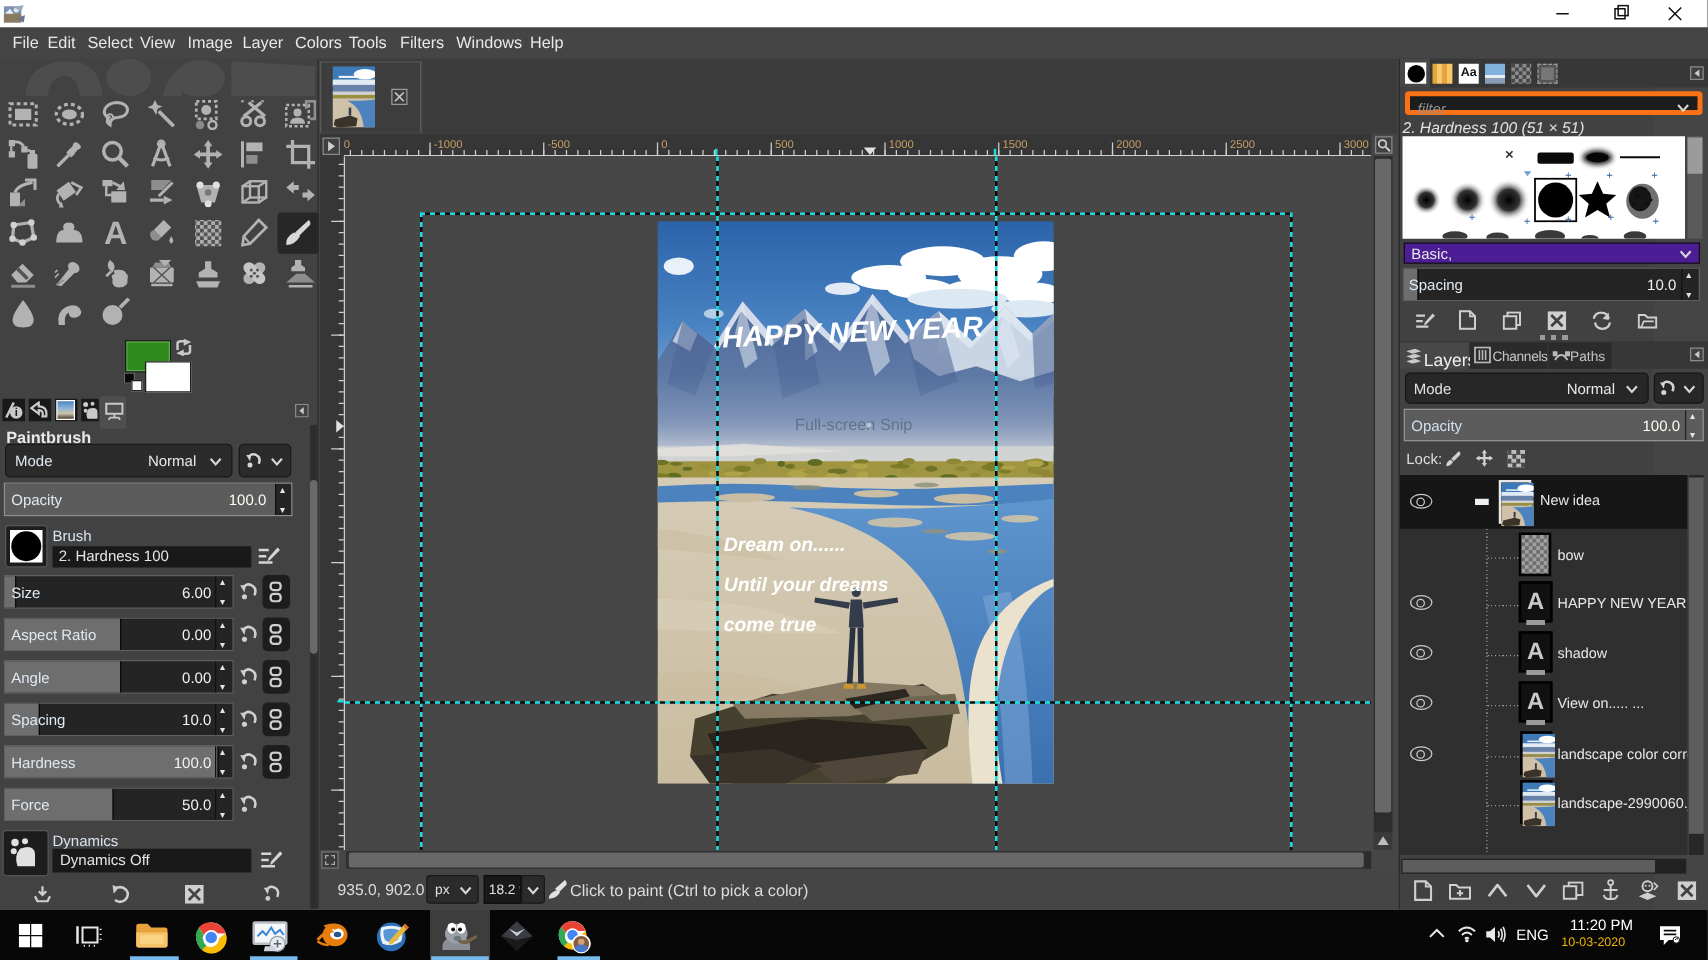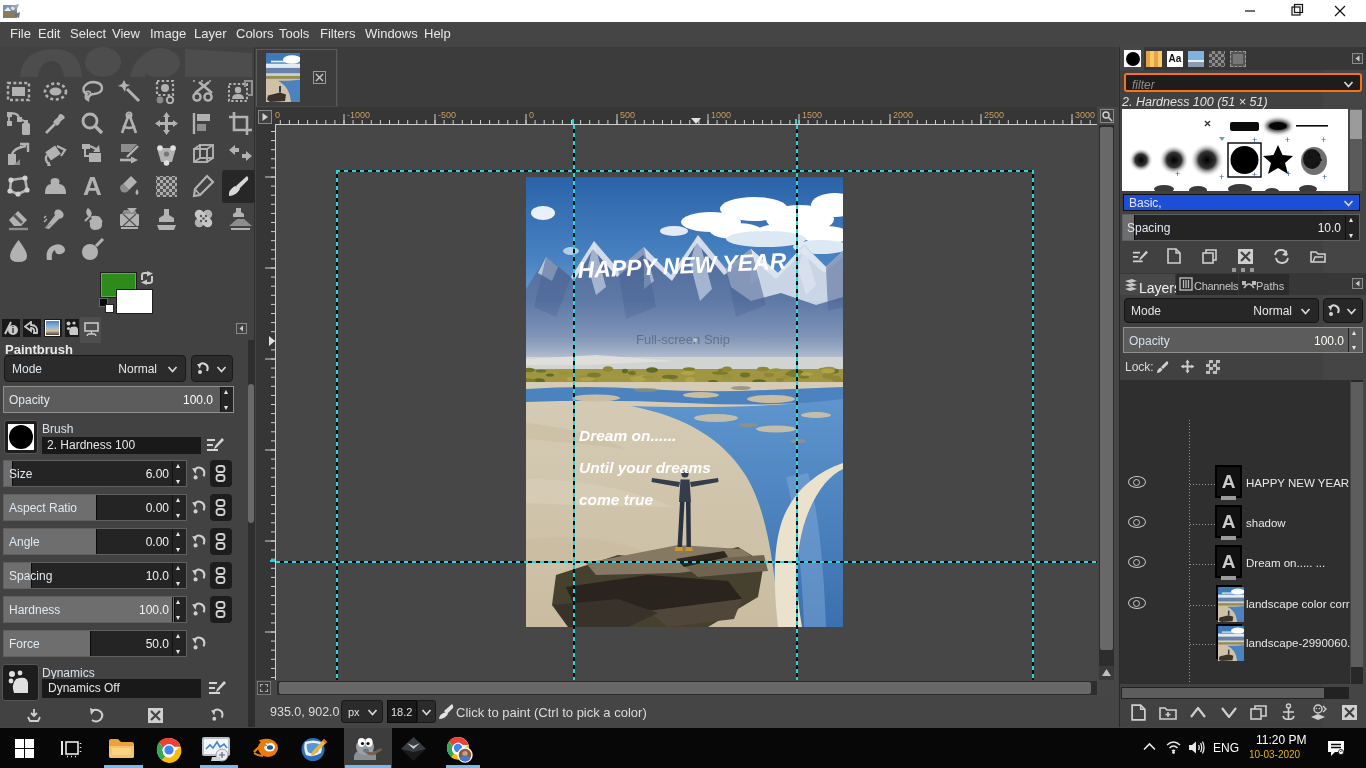--- a/index.html
+++ b/index.html
@@ -879,21 +879,21 @@
  <div class="abs" style="left:89px;top:4px;width:16px;height:16px;background:repeating-conic-gradient(#9a9a9a 0 25%,#4a4a4a 0 50%) 0 0/6px 6px;opacity:0.85"></div>
  <div class="abs" style="left:110px;top:4px;width:16px;height:16px;border:1px dashed #9a9a9a;background:#555">
       <div style="position:absolute;left:2px;top:2px;width:10px;height:10px;background:#777"></div>
     </div>
  <div class="abs" style="left:232px;top:6px;width:11px;height:11px;border:1px solid #8a8a8a;background:#404040">
       <svg width="9" height="9" viewBox="0 0 9 9">
         <path d="M6.5 1.5 L2.5 4.5 L6.5 7.5 Z" fill="#c9c9c9"></path>
       </svg>
     </div>
 
- <div class="abs" style="left:4px;top:26px;width:238px;height:19px;background:#1d1d1d;border:2px solid #f97316;border-radius:3px">
+ <div class="abs" style="left:4px;top:26px;width:238px;height:19px;background:#1d1d1d;border:4px solid #f97316;border-radius:3px">
   <span style="position:absolute;left:6px;top:3px;font-size:12px;font-style:italic;color:#8e8e8e">filter</span>
   <svg style="position:absolute;right:6px;top:6px" width="11" height="7" viewBox="0 0 11 7">
         <path d="M1.5 1 L5.5 5.5 L9.5 1" fill="none" stroke="#d8d8d8" stroke-width="1.7"></path>
       </svg>
  </div>
  <div class="abs" style="left:2px;top:48px;font-size:12.5px;font-style:italic;color:#e2e2e2">2. Hardness 100 (51 × 51)</div>
 
  <div class="abs" style="left:2px;top:62px;width:226px;height:82px;background:#ffffff;overflow:hidden">
   <svg width="226" height="82" viewBox="0 0 226 82">
    <path d="M83 12 L88 17 M88 12 L83 17" stroke="#333" stroke-width="1.4"></path>
@@ -940,21 +940,21 @@
           <ellipse cx="76" cy="81" rx="9" ry="4"></ellipse>
           <ellipse cx="118" cy="80" rx="12" ry="5"></ellipse>
           <ellipse cx="186" cy="80" rx="9" ry="4"></ellipse>
           <ellipse cx="150" cy="82" rx="7" ry="3"></ellipse>
         </g>
   </svg>
  </div>
  <div class="abs" style="left:230px;top:62px;width:12px;height:82px;background:#5a5a5a"></div>
  <div class="abs" style="left:230px;top:63px;width:12px;height:29px;background:#9b9b9b"></div>
 
- <div class="abs" style="left:3px;top:147px;width:237px;height:17px;background:#1d4ed8;border:1px solid #101010">
+ <div class="abs" style="left:3px;top:147px;width:237px;height:17px;background:#4c1d95;border:1px solid #101010">
   <span style="position:absolute;left:5px;top:1px;font-size:12px;color:#e6e6e6">Basic,</span>
   <svg style="position:absolute;right:5px;top:5px" width="11" height="7" viewBox="0 0 11 7">
         <path d="M1.5 1 L5.5 5.5 L9.5 1" fill="none" stroke="#d8d8d8" stroke-width="1.7"></path>
       </svg>
  </div>
 
  <div class="abs" style="left:2px;top:167px;width:238px;height:27px;background:#242424;border:1px solid #606060">
   <div style="position:absolute;left:0;top:0;bottom:0;width:11px;background:#6e6e6e"></div>
   <div style="position:absolute;left:11px;top:0;bottom:0;width:1px;background:#0a0a0a"></div>
   <span style="position:absolute;left:4px;top:6px;font-size:12px;color:#dfe9f2">Spacing</span>
@@ -1045,37 +1045,62 @@
       <path d="M11 1 Q13 2 12 4 L7 9 L5 7 Z" fill="#d0d0d0"></path>
       <path d="M4.5 7.5 L6.5 9.5 Q4 13 1 13 Q1 9 4.5 7.5 Z" fill="#d0d0d0"></path>
     </svg>
  <svg class="abs" style="left:60px;top:312px" width="15" height="15" viewBox="0 0 25 25">
       <path d="M12.5 1 L16 6 L14 6 L14 11 L19 11 L19 9 L24 12.5 L19 16 L19 14 L14 14 L14 19 L16 19 L12.5 24 L9 19 L11 19 L11 14 L6 14 L6 16 L1 12.5 L6 9 L6 11 L11 11 L11 6 L9 6 Z" fill="#d0d0d0"></path>
     </svg>
  <div class="abs" style="left:86px;top:313px;width:14px;height:14px;background:repeating-conic-gradient(#bdbdbd 0 25%,#4a4a4a 0 50%) 0 0/7px 7px"></div>
 
  <div class="abs" style="left:0;top:333px;width:230px;height:304px;background:#2f2f2f;overflow:hidden">
   <div class="abs" style="left:69px;top:40px;width:1px;height:300px;background:repeating-linear-gradient(180deg,#9a9a9a 0 1px,transparent 1px 3px)"></div>
+  <div class="lrow" style="top:0;height:43px;background:#161616">
+   <div class="eye" style="left:8px;top:15px"></div>
+   <div class="abs" style="left:60px;top:19px;width:11px;height:5px;background:#f0f0f0"></div>
+   <div class="pthumb" style="left:79px;top:4px;border:2px solid #e8e8e8">
+          <svg width="26" height="35" viewBox="0 0 34 46" preserveAspectRatio="none">
+            <rect x="0" y="0" width="34" height="15" fill="#3f7ab8"></rect>
+            <ellipse cx="26" cy="6" rx="9" ry="4" fill="#fff"></ellipse>
+            <rect x="0" y="10" width="34" height="5" fill="#e2eaf2"></rect>
+            <rect x="0" y="14" width="34" height="6" fill="#6881a9"></rect>
+            <rect x="0" y="19" width="34" height="3" fill="#cfd2d2"></rect>
+            <rect x="0" y="21.5" width="34" height="2.5" fill="#99903f"></rect>
+            <rect x="0" y="24" width="34" height="22" fill="#cec1a7"></rect>
+            <path d="M12 26 C20 30 24 36 25 46 L34 46 L34 25 C26 26 18 26 12 26 Z" fill="#4c83bf"></path>
+            <path d="M2 40 L14 37 L20 39 L19 45 L4 46 L1 44 Z" fill="#3a332a"></path>
+            <rect x="13" y="31" width="2" height="6" fill="#333c49"></rect>
+            <path d="M5 8 L29 8" stroke="#fff" stroke-width="1.6" opacity="0.9"></path>
+          </svg>
+        </div>
+   <div class="lname" style="left:112px;top:15px">New idea</div>
+  </div>
+  <div class="lrow" style="top:43px;height:39px">
+   <div class="abs" style="left:70px;top:23px;width:25px;height:1px;background:repeating-linear-gradient(90deg,#9a9a9a 0 1px,transparent 1px 3px)"></div>
+   <div class="pthumb" style="left:95px;top:3px;background:repeating-conic-gradient(#a0a0a0 0 25%,#6e6e6e 0 50%) 0 0/6px 6px"></div>
+   <div class="lname" style="top:16px">bow</div>
+  </div>
   <div class="lrow" style="top:82px;height:39px">
    <div class="eye" style="left:8px;top:14px"></div>
    <div class="abs" style="left:70px;top:22px;width:25px;height:1px;background:repeating-linear-gradient(90deg,#9a9a9a 0 1px,transparent 1px 3px)"></div>
    <div class="athumb"><span style="display:inline-block;border-bottom:4px solid #9a9a9a;padding:0 1px">A</span></div>
    <div class="lname" style="top:15px">HAPPY NEW YEAR</div>
   </div>
   <div class="lrow" style="top:122px;height:39px">
    <div class="eye" style="left:8px;top:14px"></div>
    <div class="abs" style="left:70px;top:22px;width:25px;height:1px;background:repeating-linear-gradient(90deg,#9a9a9a 0 1px,transparent 1px 3px)"></div>
    <div class="athumb"><span style="display:inline-block;border-bottom:4px solid #9a9a9a;padding:0 1px">A</span></div>
    <div class="lname" style="top:15px">shadow</div>
   </div>
   <div class="lrow" style="top:161px;height:40px">
    <div class="eye" style="left:8px;top:15px"></div>
    <div class="abs" style="left:70px;top:23px;width:25px;height:1px;background:repeating-linear-gradient(90deg,#9a9a9a 0 1px,transparent 1px 3px)"></div>
    <div class="athumb" style="top:4px"><span style="display:inline-block;border-bottom:4px solid #9a9a9a;padding:0 1px">A</span></div>
-   <div class="lname" style="top:16px">Dream on..... ...</div>
+   <div class="lname" style="top:16px">View on..... ...</div>
   </div>
   <div class="lrow" style="top:203px;height:39px">
    <div class="eye" style="left:8px;top:14px"></div>
    <div class="abs" style="left:70px;top:22px;width:25px;height:1px;background:repeating-linear-gradient(90deg,#9a9a9a 0 1px,transparent 1px 3px)"></div>
    <div class="pthumb" style="left:96px;top:2px">
           <svg width="26" height="35" viewBox="0 0 34 46" preserveAspectRatio="none">
             <rect x="0" y="0" width="34" height="15" fill="#3f7ab8"></rect>
             <ellipse cx="26" cy="6" rx="9" ry="4" fill="#fff"></ellipse>
             <rect x="0" y="10" width="34" height="5" fill="#e2eaf2"></rect>
             <rect x="0" y="14" width="34" height="6" fill="#6881a9"></rect>

